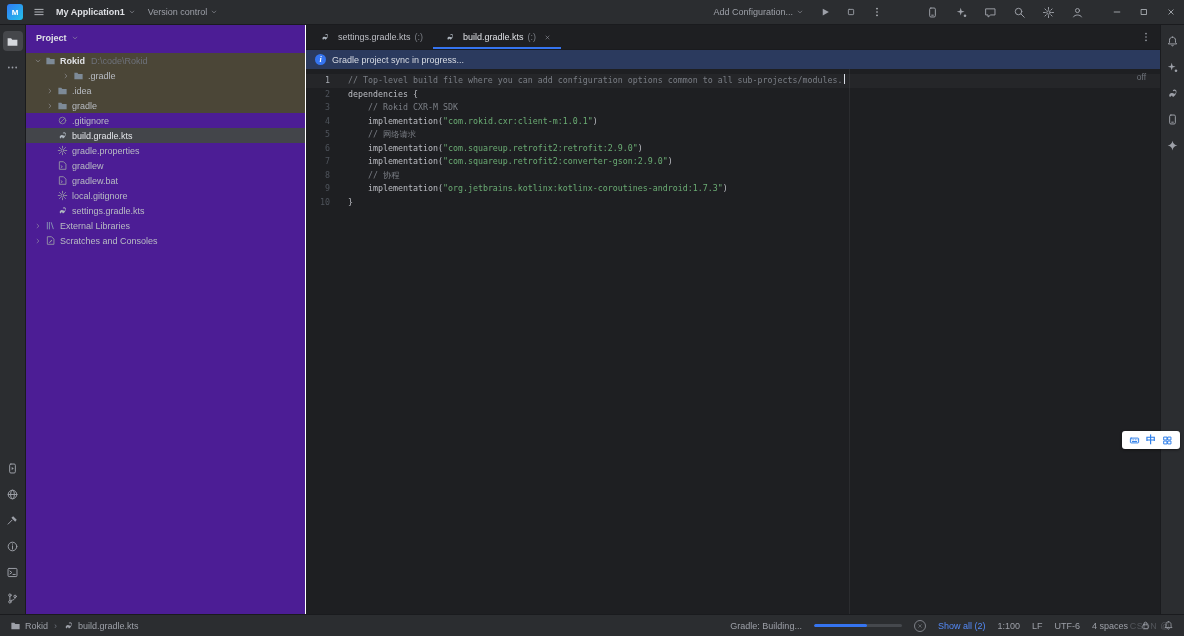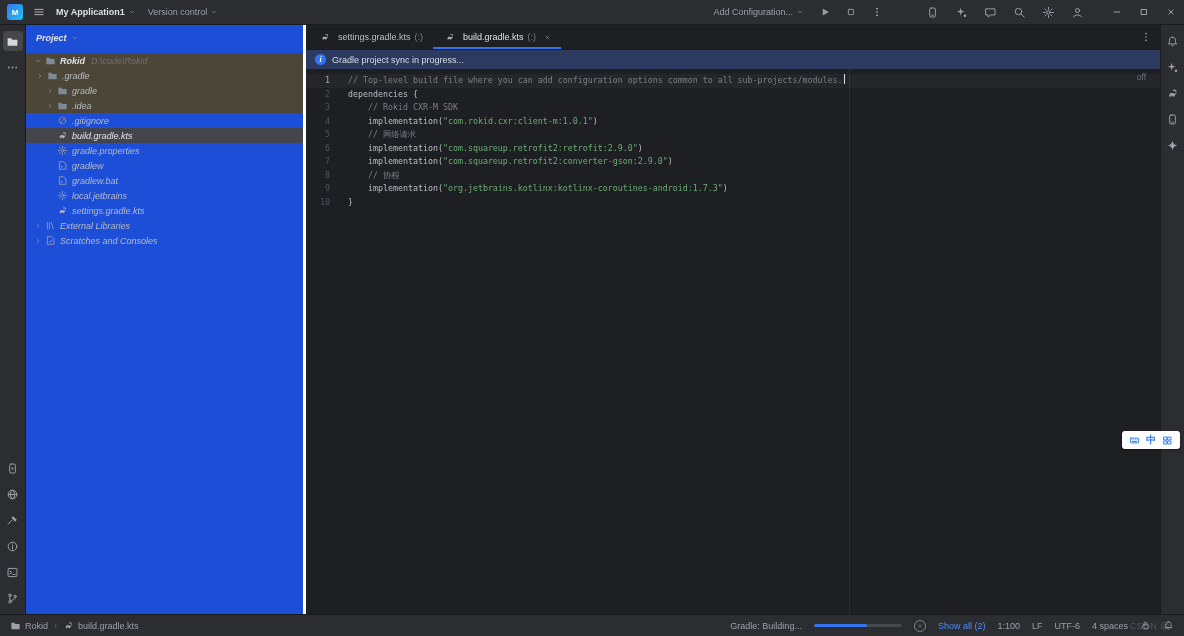--- a/index.html
+++ b/index.html
@@ -31,21 +31,21 @@
   
   .leftbar{position:absolute;left:0;top:25px;width:26px;height:589px;background:#2b2d30;border-right:1px solid #1a1b1e;display:flex;flex-direction:column;align-items:center;}
   .rightbar{position:absolute;right:0;top:25px;width:24px;height:589px;background:#2b2d30;border-left:1px solid #1a1b1e;display:flex;flex-direction:column;align-items:center;}
   .tw-group{display:flex;flex-direction:column;align-items:center;gap:6px;padding:6px 0;}
   .spacer{flex:1;}
   .tool-ico{width:20px;height:20px;display:flex;align-items:center;justify-content:center;border-radius:4px;color:#9da0a8;}
   .tool-ico svg{width:13px;height:13px;}
   .tool-ico.active{background:#45474b;color:#d5d8dd;}
 
   
-  .project-panel{position:absolute;left:26px;top:25px;width:280px;height:589px;background:#1d4ed8;border-right:3px solid #ffffff;overflow:hidden;font-style:italic;}
+  .project-panel{position:absolute;left:26px;top:25px;width:280px;height:589px;background:#4c1d95;border-right:1px solid #ffffff;overflow:hidden;}
   .pp-header{height:26px;display:flex;align-items:center;gap:4px;padding-left:10px;color:#dfe1e5;font-weight:700;}
   .tree{padding-top:2px;}
   .trow{height:15px;display:flex;align-items:center;white-space:nowrap;color:#b8bcc3;}
   .trow.sync{background:var(--sync);}
   .trow.selected{background:var(--selection);}
   .trow.selected .tlabel{color:#e3e5e9;}
   .tchev{width:11px;height:11px;flex:0 0 11px;display:flex;align-items:center;justify-content:center;color:#9da0a8;}
   .tchev svg{width:8px;height:8px;}
   .tico{width:12px;height:12px;flex:0 0 12px;margin:0 3px 0 1px;display:flex;align-items:center;justify-content:center;}
   .tico svg{width:11px;height:11px;}
@@ -297,21 +297,21 @@
             </svg>
           </span>
           <span class="tico i-folder">
             <svg viewBox="0 0 16 16">
               <path d="M2 4h4.3l1.4 1.7H14v7.6H2z" fill="currentColor" stroke="none"></path>
             </svg>
           </span>
           <span class="tlabel strong">Rokid</span>
           <span class="tpath">D:\code\Rokid</span>
         </div>
-        <div class="trow sync" style="padding-left: 8px;">
+        <div class="trow sync" style="padding-left: 34px;">
           <span class="tchev">
             <svg viewBox="0 0 16 16">
               <path d="M6.2 4.5l3.6 3.5-3.6 3.5"></path>
             </svg>
           </span>
           <span class="tico i-folder">
             <svg viewBox="0 0 16 16">
               <path d="M2 4h4.3l1.4 1.7H14v7.6H2z" fill="currentColor" stroke="none"></path>
             </svg>
           </span>
@@ -321,34 +321,34 @@
           <span class="tchev">
             <svg viewBox="0 0 16 16">
               <path d="M6.2 4.5l3.6 3.5-3.6 3.5"></path>
             </svg>
           </span>
           <span class="tico i-folder">
             <svg viewBox="0 0 16 16">
               <path d="M2 4h4.3l1.4 1.7H14v7.6H2z" fill="currentColor" stroke="none"></path>
             </svg>
           </span>
-          <span class="tlabel">gradle</span>
+          <span class="tlabel">.idea</span>
         </div>
         <div class="trow sync" style="padding-left: 18px;">
           <span class="tchev">
             <svg viewBox="0 0 16 16">
               <path d="M6.2 4.5l3.6 3.5-3.6 3.5"></path>
             </svg>
           </span>
           <span class="tico i-folder">
             <svg viewBox="0 0 16 16">
               <path d="M2 4h4.3l1.4 1.7H14v7.6H2z" fill="currentColor" stroke="none"></path>
             </svg>
           </span>
-          <span class="tlabel">.idea</span>
+          <span class="tlabel">gradle</span>
         </div>
         <div class="trow" style="padding-left: 18px;">
           <span class="tchev"></span>
           <span class="tico i-ignored">
             <svg viewBox="0 0 16 16">
               <circle cx="8" cy="8" r="4.8"></circle>
               <path d="M4.7 11.3l6.6-6.6"></path>
             </svg>
           </span>
           <span class="tlabel">.gitignore</span>
@@ -393,21 +393,21 @@
           <span class="tlabel">gradlew.bat</span>
         </div>
         <div class="trow" style="padding-left: 18px;">
           <span class="tchev"></span>
           <span class="tico i-properties">
             <svg viewBox="0 0 16 16">
               <circle cx="8" cy="8" r="2.1"></circle>
               <path d="M8 1.8v2.3M8 11.9v2.3M1.8 8h2.3M11.9 8h2.3M3.6 3.6l1.6 1.6M10.8 10.8l1.6 1.6M12.4 3.6l-1.6 1.6M5.2 10.8l-1.6 1.6"></path>
             </svg>
           </span>
-          <span class="tlabel">local.jetbrains</span>
+          <span class="tlabel">local.gitignore</span>
         </div>
         <div class="trow" style="padding-left: 18px;">
           <span class="tchev"></span>
           <span class="tico i-gradle">
             <svg viewBox="0 0 16 16">
               <path d="M12.6 4.4a3 3 0 0 0-4.3-.2l.8.9a1.9 1.9 0 0 1 2.6.2c.7.8.5 1.9-.3 2.6-1.7 1.5-4-2-6.6.4-1 1-1.1 2.5-.3 3.6h1.2l.6-1.2h1.3l.6 1.2h1.2c2.2-1.5 4.3-5 3.2-7.5z" fill="currentColor" stroke="none"></path>
             </svg>
           </span>
           <span class="tlabel">settings.gradle.kts</span>
         </div>

